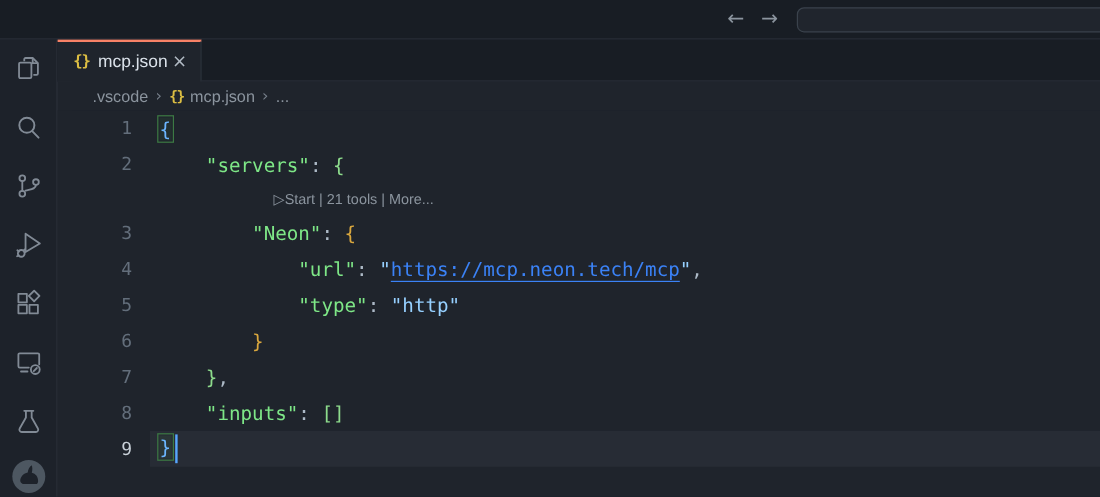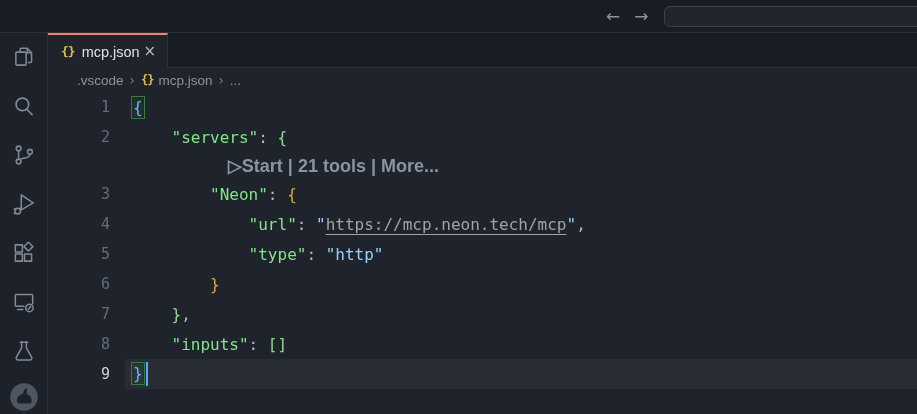--- a/index.html
+++ b/index.html
@@ -54,31 +54,31 @@
             background:#1f242c; font-family:"DejaVu Sans Mono", monospace; }
   .row { display:flex; height:30px; align-items:center; }
   .row.active .code-area { background:#272c35; }
   .row.active .ln { color:#c9d1d9; }
   .ln { width:77px; text-align:right; padding-right:15px; color:#636e7b;
         font-size:15px; flex:none; }
   .code-area { flex:1; height:100%; display:flex; align-items:center; }
   .code { white-space:pre; font-size:16px; color:#adbac7; padding-left:8px; }
   .tok-key    { color:#7ee787; }
   .tok-string { color:#96d0ff; }
-  .tok-link   { color:#a3a3a3; text-decoration:underline; text-underline-offset:4px; }
+  .tok-link   { color:#3b82f6; text-decoration:underline; text-underline-offset:4px; }
   .tok-pun    { color:#adbac7; }
   .tok-brace1 { color:#6cb6ff; }
   .tok-brace2 { color:#8ddb8c; }
   .tok-brace3 { color:#d9a73e; }
   .boxed { outline:1px solid #3c7a44; outline-offset:1px; background:rgba(70,149,74,0.10); }
   .caret { display:inline-block; width:2px; height:24px; background:#58a6ff;
            vertical-align:middle; margin-left:3px; }
   .codelens-row { height:27px; display:flex; align-items:center; }
-  .codelens { padding-left:180px; font-size:18px; color:#8b949e;
-              font-family:"Liberation Sans", sans-serif;font-weight:bold; }
+  .codelens { padding-left:180px; font-size:12px; color:#8b949e;
+              font-family:"Liberation Sans", sans-serif; }
   .codelens span.action { cursor:pointer; }
 </style>
 </head>
 <body>
 
 <div class="window">
 
   <div class="titlebar">
     <div class="nav-arrows">
       <span class="nav-arrow">←</span>

